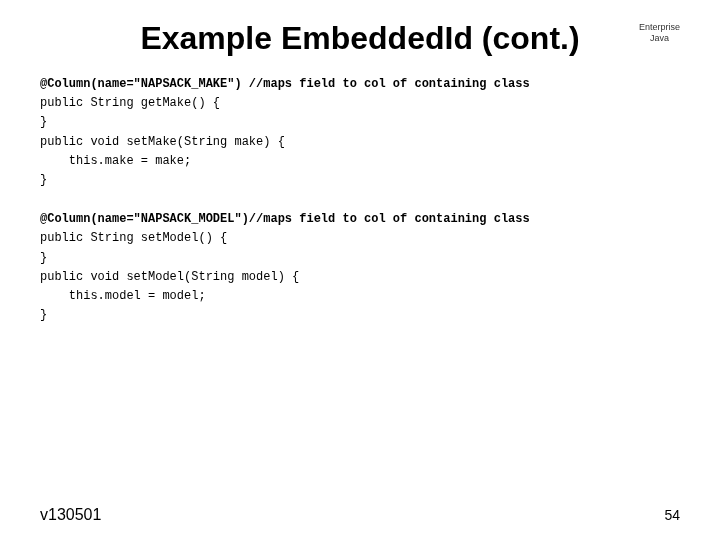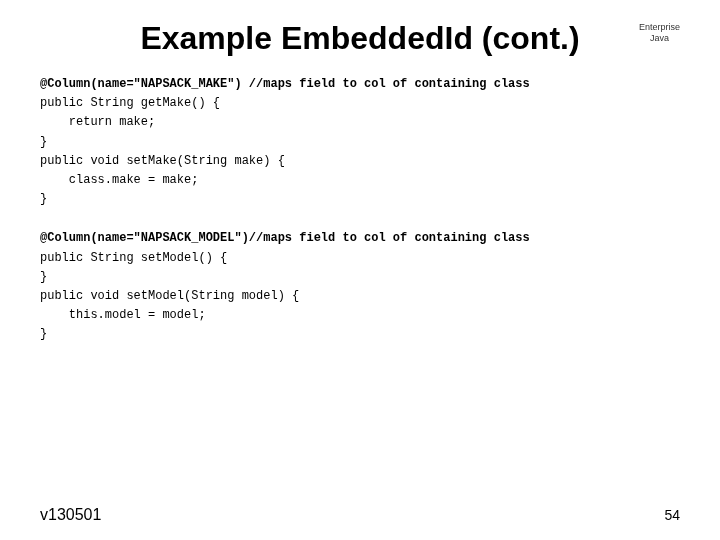--- a/index.html
+++ b/index.html
@@ -101,24 +101,23 @@
     <h1 class="slide-title">Example EmbeddedId (cont.)</h1>
     <div class="enterprise-badge">
       <span>Enterprise</span><br>
       <span>Java</span>
     </div>
   </div>
 
   <div class="code-block">
     <div class="code-line"><span class="code-bold">@Column(name="NAPSACK_MAKE") //maps field to col of containing class</span></div>
     <div class="code-line">public String getMake() {</div>
-    <div class="code-line">    return make;</div>
     <div class="code-line">}</div>
     <div class="code-line">public void setMake(String make) {</div>
-    <div class="code-line">    class.make = make;</div>
+    <div class="code-line">    this.make = make;</div>
     <div class="code-line">}</div>
   </div>
 
   <div class="code-block">
     <div class="code-line"><span class="code-bold">@Column(name="NAPSACK_MODEL")//maps field to col of containing class</span></div>
     <div class="code-line">public String setModel() {</div>
     <div class="code-line">}</div>
     <div class="code-line">public void setModel(String model) {</div>
     <div class="code-line">    this.model = model;</div>
     <div class="code-line">}</div>

